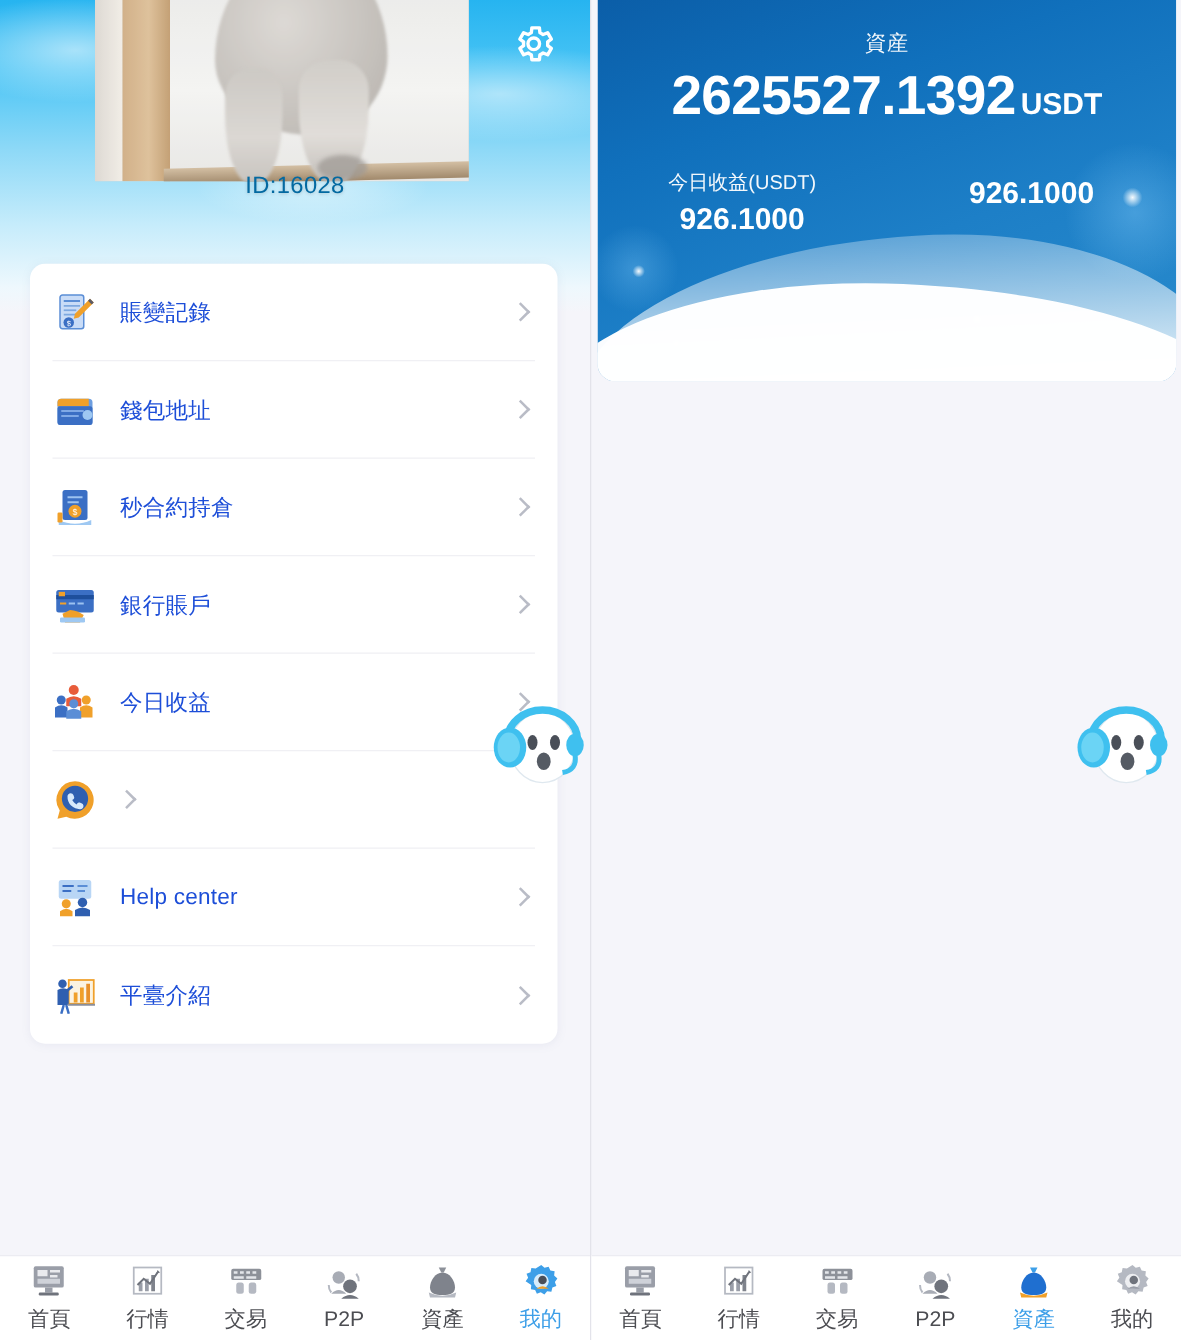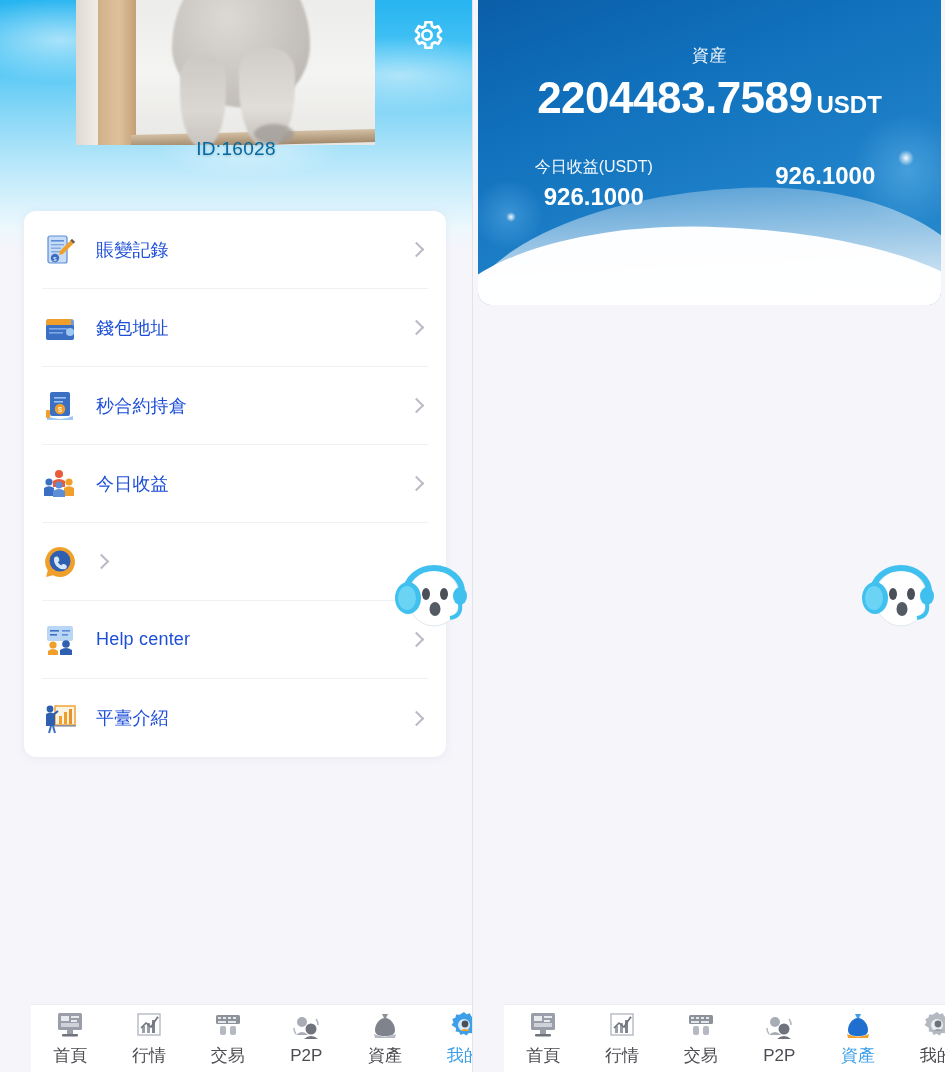--- a/index.html
+++ b/index.html
@@ -120,38 +120,38 @@
     position: absolute; left: -40px; bottom: -34px; width: 560px; height: 112px;
     background: rgba(255,255,255,.98);
     border-radius: 48% 52% 0 0 / 100% 86% 0 0;
     transform: rotate(1.4deg);
   }
   .hero-spark {
     position: absolute; width: 10px; height: 10px; border-radius: 50%;
     background: radial-gradient(circle, rgba(255,255,255,.95), rgba(255,255,255,0) 70%);
   }
   .hero-inner { position: relative; z-index: 3; text-align: center; color: #fff; }
-  .hero-title { font-size: 17px; padding-top: 44px; opacity: .95; letter-spacing: .5px; }
+  .hero-title { font-size: 17px; padding-top: 23px; opacity: .95; letter-spacing: .5px; }
   .hero-amount-wrap {
     display: flex; align-items: baseline; justify-content: center; margin-top: 6px;
   }
   .hero-amount { font-size: 44px; font-weight: bold; letter-spacing: -.5px; }
   .hero-unit { font-size: 24px; font-weight: bold; margin-left: 4px; }
   .hero-stats { display: flex; margin-top: 34px; }
   .hero-stat { flex: 1; text-align: center; }
   .hero-stat-label { font-size: 16px; opacity: .95; }
   .hero-stat-val { font-size: 24px; font-weight: bold; margin-top: 5px; }
 
   
   .svc-widget { position: absolute; width: 92px; height: 84px; cursor: pointer; z-index: 30; }
 
   
   .nav-bar {
     position: absolute; bottom: 0; height: 68px; background: #ffffff;
-    display: flex; align-items: center; border-top: 1px solid #ececf2; z-index: 40; margin-left: 31px;
+    display: flex; align-items: center; border-top: 1px solid #ececf2; z-index: 40;
   }
   .nav-left { left: 0; width: 472px; }
   .nav-right { left: 473px; width: 472px; }
   .nav-item {
     flex: 1; display: flex; flex-direction: column; align-items: center;
     justify-content: center; gap: 4px; cursor: pointer;
   }
   .nav-label { font-size: 17px; color: #4c4d52; }
   .nav-item.active .nav-label { color: #3d9fe8; }
   .nav-ico { width: 30px; height: 30px; }
@@ -231,20 +231,36 @@
             <circle cx="18" cy="21" r="5.2" fill="#f0a02a"></circle>
               <text x="18" y="24" font-size="7" fill="#fff" text-anchor="middle" font-family="Liberation Sans">$</text>
             <path d="M5 28q13 6 26 0v4H5z" fill="#9ec8f2"></path>
             <rect x="4" y="22" width="4" height="8" rx="1" fill="#f0a02a"></rect>
           </svg>
         </span>
         <span class="menu-label">秒合約持倉</span>
         <span class="chev"></span>
       </div>
 
+      <div class="menu-row">
+        <span class="menu-ico">
+          <svg width="36" height="36" viewBox="0 0 36 36">
+            <rect x="3" y="6" width="30" height="18" rx="2" fill="#3b6fc4"></rect>
+            <rect x="3" y="10" width="30" height="3.4" fill="#1e4f9c"></rect>
+            <rect x="6" y="16" width="5" height="1.6" fill="#f0a02a"></rect>
+              <rect x="13" y="16" width="5" height="1.6" fill="#9cc2f0"></rect>
+            <rect x="20" y="16" width="5" height="1.6" fill="#9cc2f0"></rect>
+            <rect x="5" y="7.5" width="5" height="3.5" fill="#f0a02a"></rect>
+            <path d="M14 22c4 0 8 2 11 4l-3 6H10l-2-7z" fill="#f0a02a"></path>
+            <rect x="6" y="28" width="20" height="4" rx="1" fill="#9ec8f2"></rect>
+          </svg>
+        </span>
+        <span class="menu-label">銀行賬戶</span>
+        <span class="chev"></span>
+      </div>
 
       <div class="menu-row">
         <span class="menu-ico">
           <svg width="36" height="36" viewBox="0 0 36 36">
             <circle cx="17" cy="8" r="4" fill="#e85c3a"></circle>
               <path d="M11 15q6-4 12 0v6H11z" fill="#e85c3a"></path>
             <circle cx="7" cy="16" r="3.6" fill="#3b6fc4"></circle>
               <path d="M2 22q5-3.5 10 0v8H2z" fill="#3b6fc4"></path>
             <circle cx="27" cy="16" r="3.6" fill="#f0a02a"></circle>
               <path d="M22 22q5-3.5 10 0v8H22z" fill="#f0a02a"></path>
@@ -391,21 +407,21 @@
     <div class="balance-hero">
       <div class="hero-spark" style="left:420px; top:150px; width:16px; height:16px;"></div>
       <div class="hero-spark" style="left:28px;  top:212px;"></div>
       <div class="hero-spark" style="left:300px; top:252px; width:7px; height:7px;"></div>
       <div class="hero-spark" style="left:60px;  top:272px; width:6px; height:6px;"></div>
       <div class="hero-wave1"></div>
       <div class="hero-wave2"></div>
       <div class="hero-inner">
         <div class="hero-title">資産</div>
         <div class="hero-amount-wrap">
-          <span class="hero-amount">2204483.7589</span>
+          <span class="hero-amount">2625527.1392</span>
           <span class="hero-unit">USDT</span>
         </div>
         <div class="hero-stats">
           <div class="hero-stat">
             <div class="hero-stat-label">今日收益(USDT)</div>
             <div class="hero-stat-val">926.1000</div>
           </div>
           <div class="hero-stat">
             <div class="hero-stat-val">926.1000</div>
           </div>

